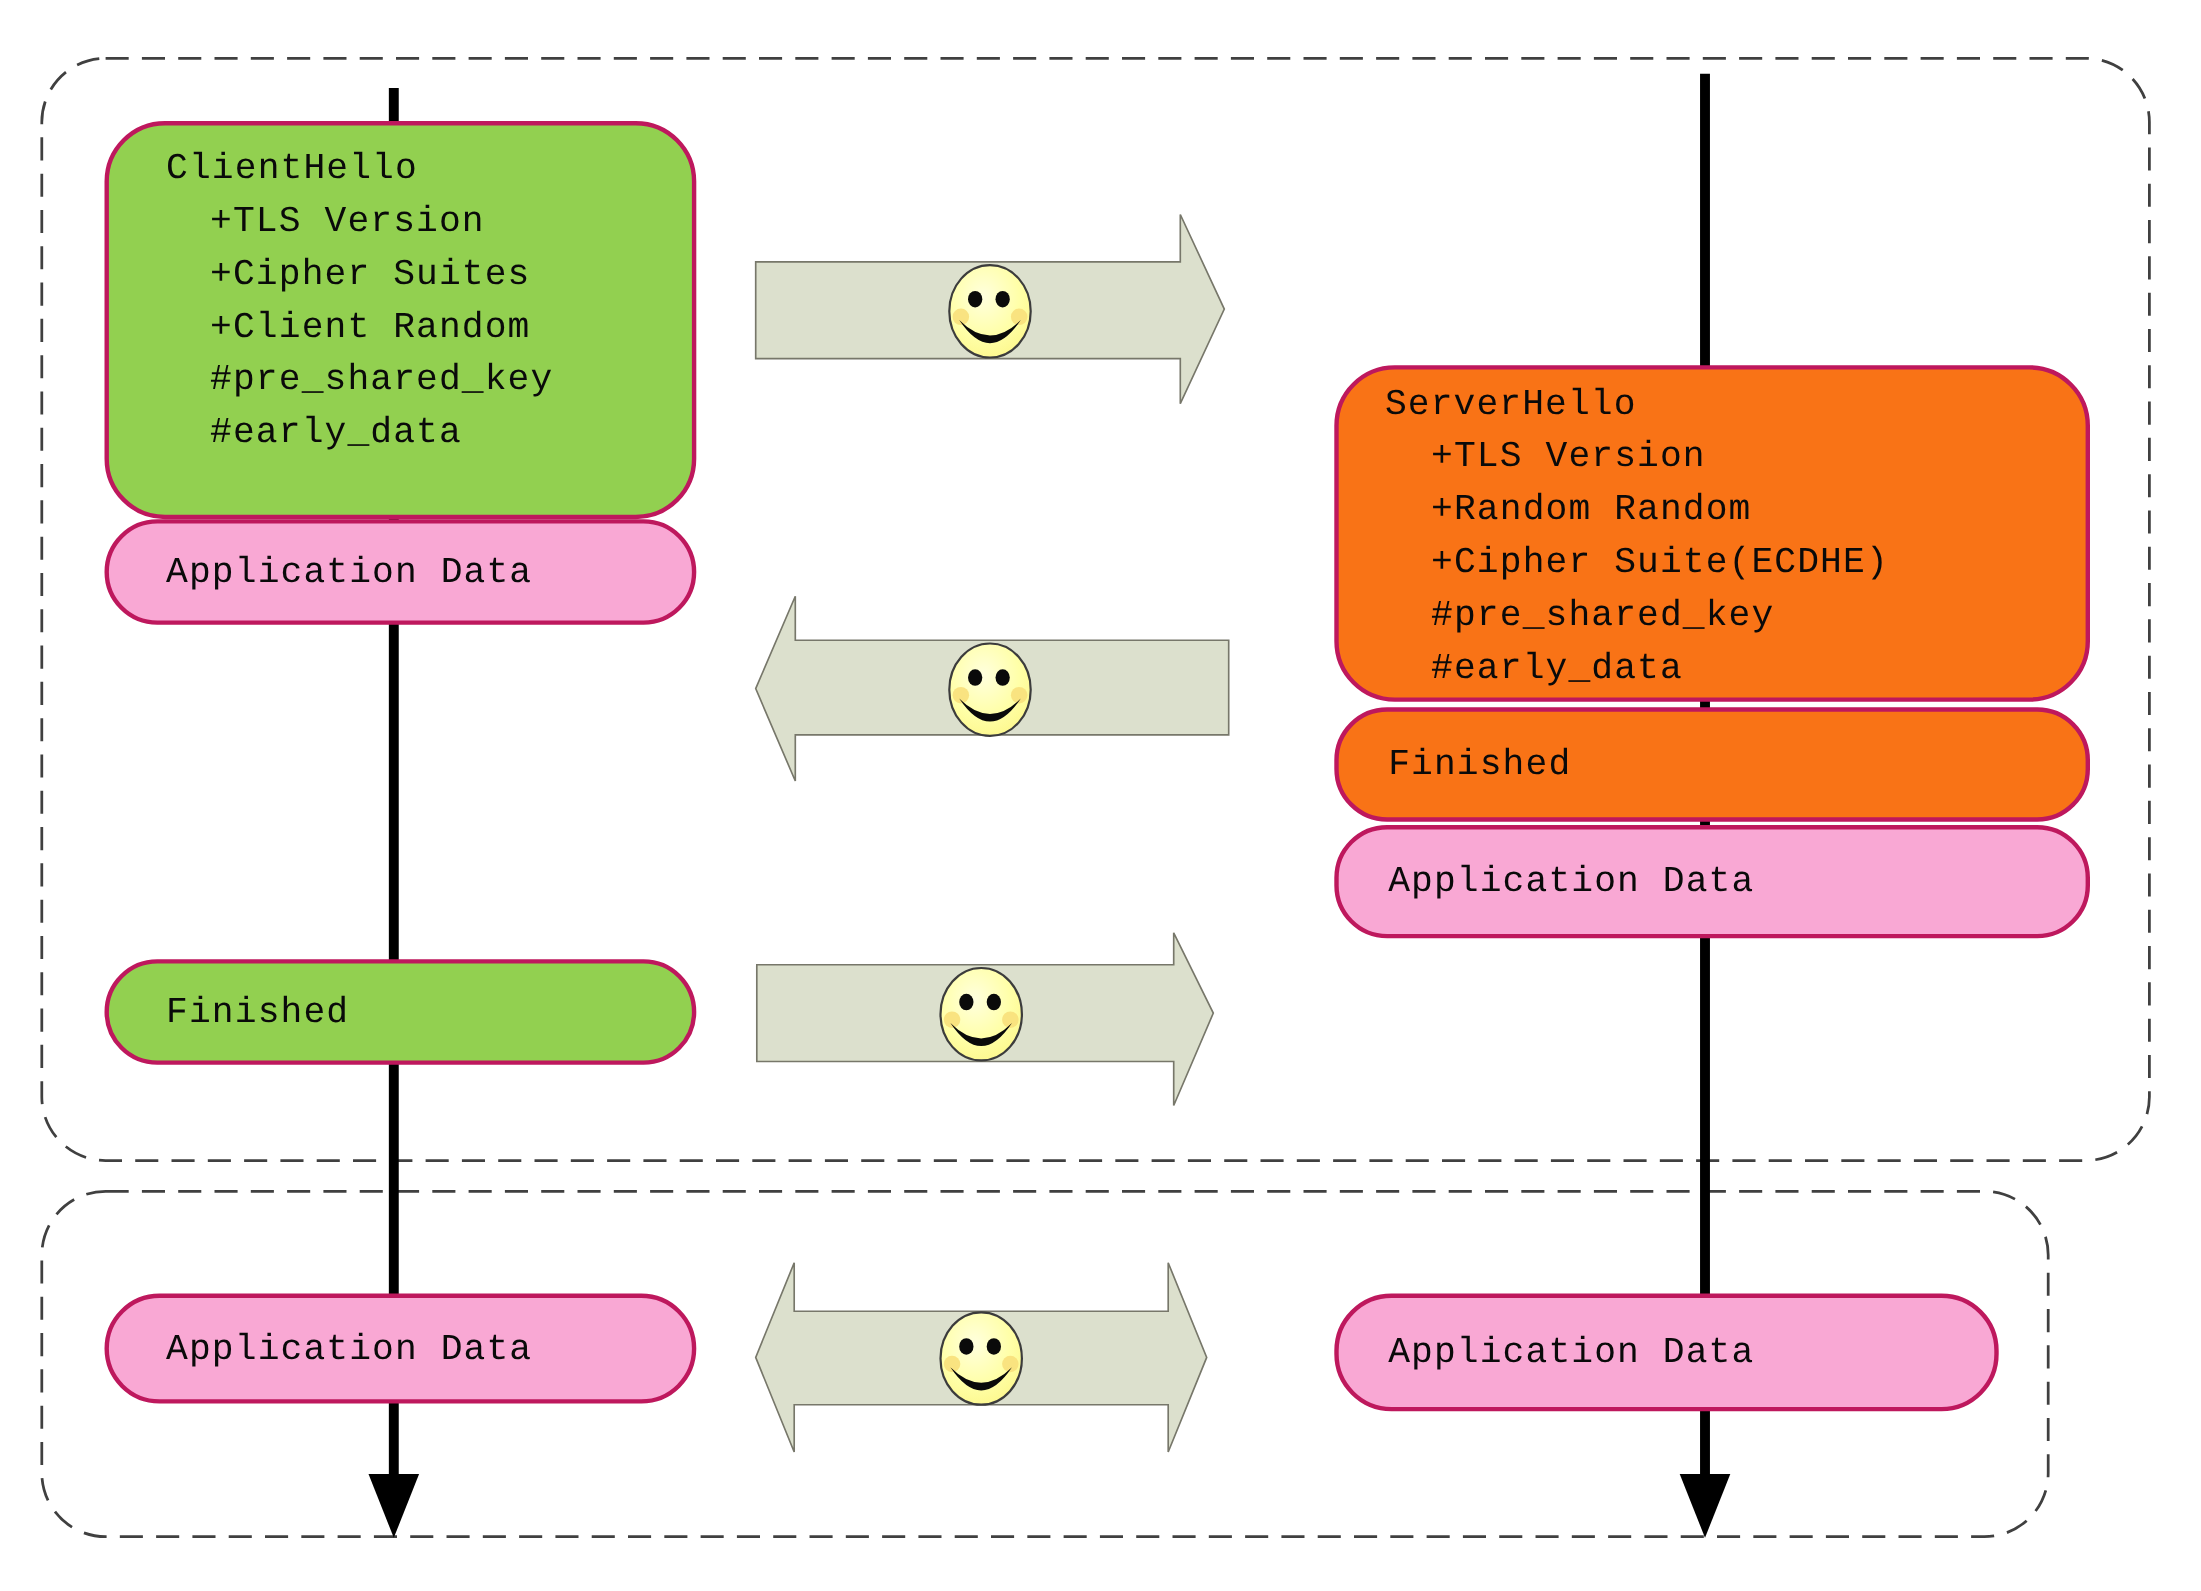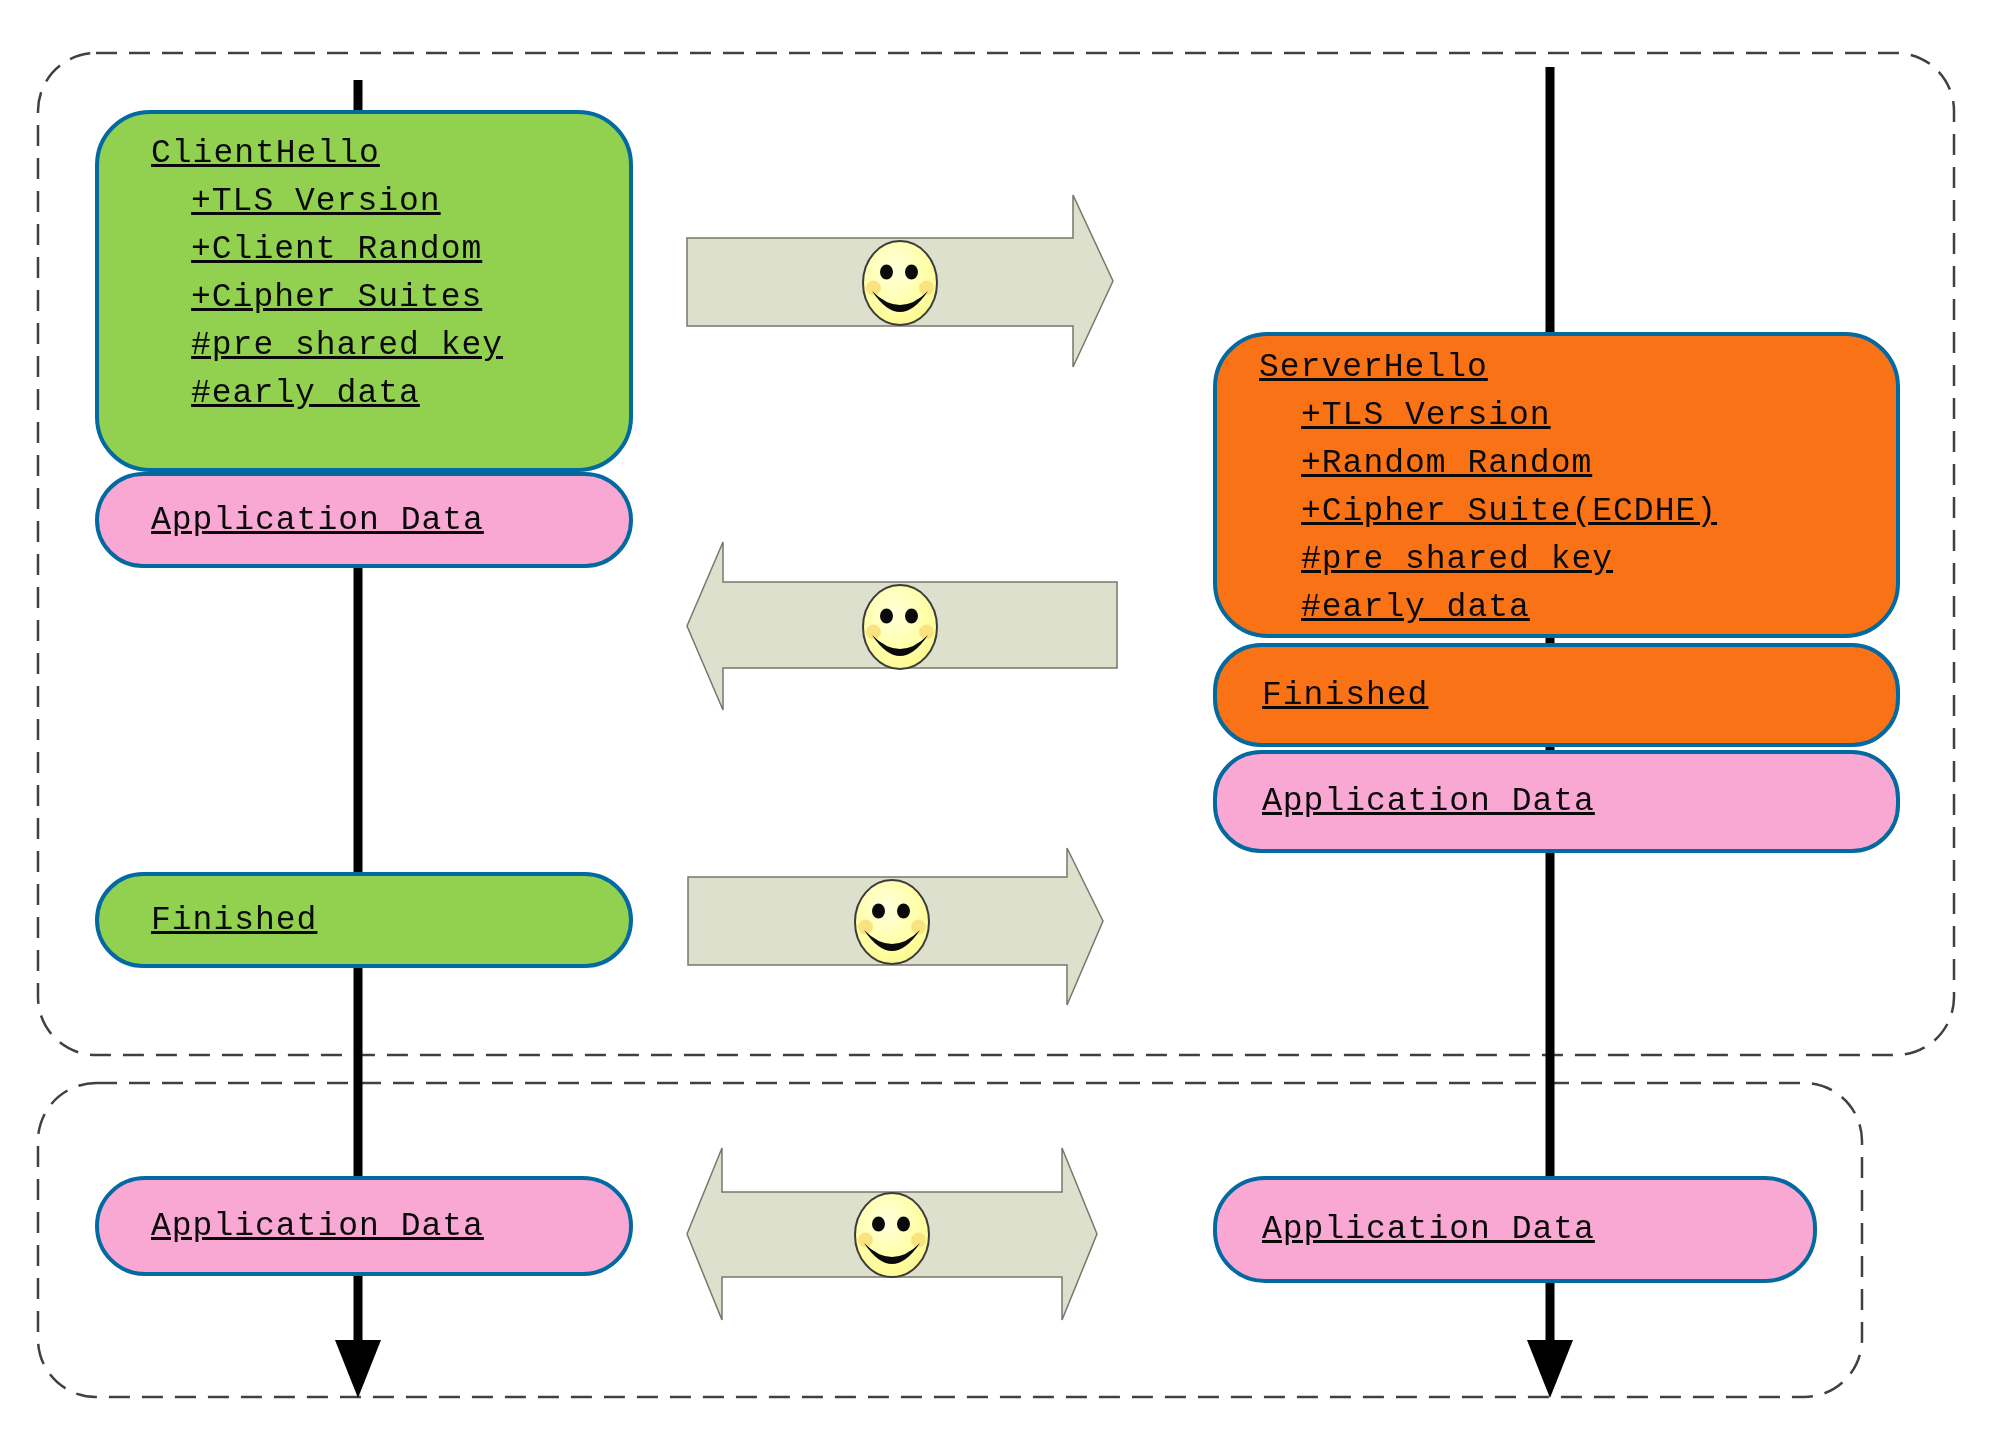--- a/index.html
+++ b/index.html
@@ -8,24 +8,23 @@
     width:2001px;height:1446px;
     background:#ffffff;
     font-family:"Liberation Mono","DejaVu Sans Mono",monospace;
     color:#0a0a0a;
     overflow:hidden;
   }
   #bg-svg{position:absolute;left:0;top:0;width:2001px;height:1446px;}
 
   .msg-box{
     position:absolute;
-    border:4px solid #0369a1;
+    border:4px solid #be185d;
     box-sizing:border-box;
     letter-spacing:1px;
-    text-decoration:underline;
   }
   .hello-box{font-size:33px;line-height:48px;}
   .pill{display:flex;align-items:center;font-size:33px;}
 
   .client-fill{background:#92D050;}
   .server-fill{background:#f97316;}
   .appdata-fill{background:#f9a8d4;}
 
   .c-hello{left:95px;top:110px;width:538px;height:362px;border-radius:55px;padding:16px 0 0 52px;}
   .c-appdata{left:95px;top:472px;width:538px;height:96px;border-radius:48px;padding-left:52px;}
@@ -82,22 +81,22 @@
     <use href="#smiley" x="860" y="239"></use>
     <use href="#smiley" x="860" y="583"></use>
     <use href="#smiley" x="852" y="878"></use>
     <use href="#smiley" x="852" y="1191"></use>
   </svg>
 
   <div class="msg-box hello-box client-fill c-hello">
     <div>ClientHello</div>
     <div class="hello-items">
       <div>+TLS Version</div>
+      <div>+Cipher Suites</div>
       <div>+Client Random</div>
-      <div>+Cipher Suites</div>
       <div>#pre_shared_key</div>
       <div>#early_data</div>
     </div>
   </div>
 
   <div class="msg-box pill appdata-fill c-appdata">
     <span>Application Data</span>
   </div>
 
   <div class="msg-box pill client-fill c-finished">

